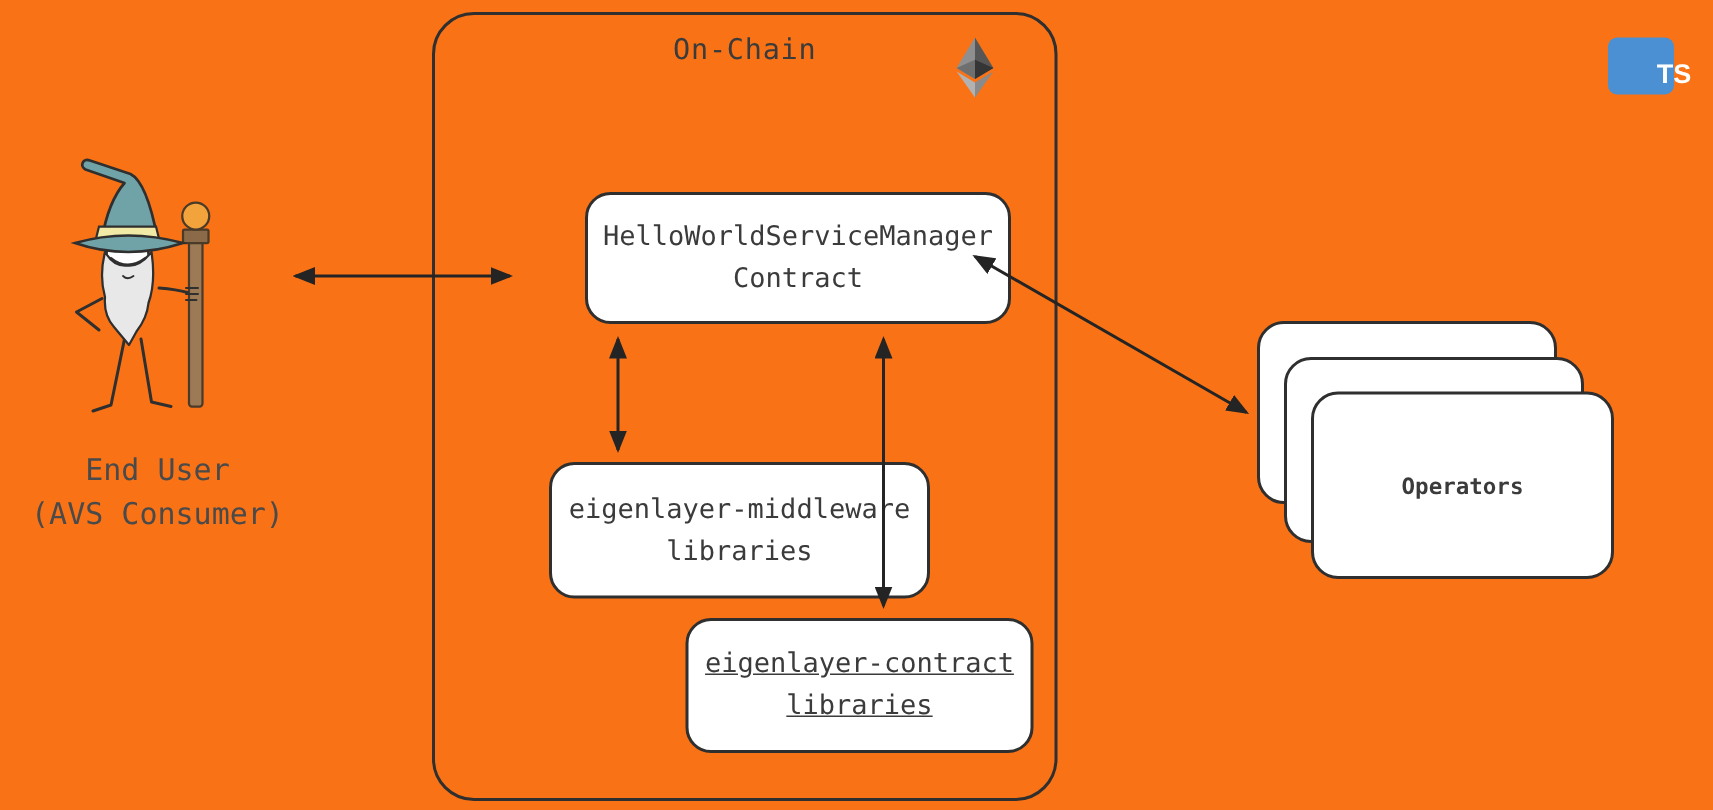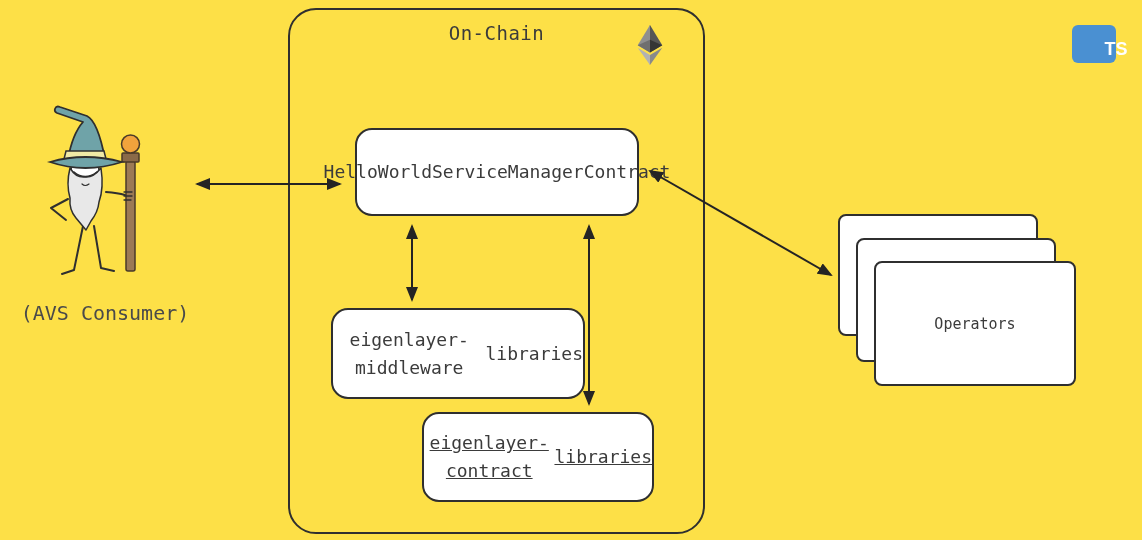--- a/index.html
+++ b/index.html
@@ -1,41 +1,41 @@
 <!DOCTYPE html>
 <html><head>
 <meta charset="utf-8">
 <style>
   html,body{margin:0;padding:0;background:#ffffff;}
   .canvas{
-    position:relative;width:1142px;height:540px;background:#fde047;
+    position:relative;width:1142px;height:540px;background:#f97316;
     font-family:"DejaVu Sans Mono",monospace;color:#3b3b3b;overflow:hidden;
   }
   
   .container{
     position:absolute;border:2.2px solid #2f2f2f;border-radius:28px;background:transparent;
   }
   .onchain{left:288px;top:8px;width:413px;height:522px;}
   .offchain{left:740px;top:8px;width:391px;height:522px;}
   .container-title{
     position:absolute;top:12px;left:0;right:0;text-align:center;
     font-size:19px;letter-spacing:0.5px;
   }
   
   .node{
     position:absolute;border:2px solid #2f2f2f;border-radius:17px;background:#ffffff;
-    display:flex;flex-direction:row;align-items:center;justify-content:center;
-    text-align:center;line-height:1.55;font-size:18px;z-index:2;
+    display:flex;flex-direction:column;align-items:center;justify-content:center;
+    text-align:center;line-height:1.55;font-size:18px;z-index:2;margin-left:35px;
   }
   .node-svc{left:355px;top:128px;width:280px;height:84px;}
   .node-mw{left:331px;top:308px;width:250px;height:87px;}
   .node-ct{left:422px;top:412px;width:228px;height:86px;text-decoration:underline;}
   
   .opbox{
-    position:absolute;border:2.2px solid #2f2f2f;border-radius:8px;background:#ffffff;z-index:2;
+    position:absolute;border:2.2px solid #2f2f2f;border-radius:18px;background:#ffffff;z-index:2;font-weight:bold;
   }
   .op-back{left:838px;top:214px;width:196px;height:118px;}
   .op-mid{left:856px;top:238px;width:196px;height:120px;z-index:3;}
   .op-front{
     left:874px;top:261px;width:198px;height:121px;z-index:4;
     display:flex;flex-direction:column;align-items:center;justify-content:center;
     text-align:center;font-size:15px;line-height:1.6;
   }
   
   .eth-icon{position:absolute;left:637px;top:25px;}
@@ -122,20 +122,21 @@
       <circle cx="43" cy="61" r="1.4" fill="#2f2f2f"></circle>
       <circle cx="57" cy="60" r="1.4" fill="#2f2f2f"></circle>
 
       <path d="M30,55 C33,38 38,26 45,18 L19,9 C15,7 17,1 22,3 L49,12 C57,16 63,34 67,55 Z" fill="#6fa3a8" stroke="#2f2f2f" stroke-width="1.8" stroke-linejoin="round"></path>
       <path d="M28,47 L66,47 L68,55 L26,55 Z" fill="#f0eaa6" stroke="#2f2f2f" stroke-width="1.5"></path>
       <path d="M12,58 Q47,48 84,58 Q47,70 12,58 Z" fill="#6fa3a8" stroke="#2f2f2f" stroke-width="1.8"></path>
     </svg>
   </div>
 
   <div class="actor-label">
+    <div>End User</div>
     <div>(AVS Consumer)</div>
   </div>
 
   <svg class="arrows" width="1142" height="540" viewBox="0 0 1142 540" xmlns="http://www.w3.org/2000/svg">
     <defs>
       <marker id="ah" markerWidth="7.5" markerHeight="6" refX="6.5" refY="3" orient="auto-start-reverse" markerUnits="strokeWidth">
         <path d="M0,0 L7.5,3 L0,6 Z" fill="#242424"></path>
       </marker>
     </defs>
     <line x1="197" y1="184" x2="340" y2="184" stroke="#242424" stroke-width="2" marker-start="url(#ah)" marker-end="url(#ah)"></line>

